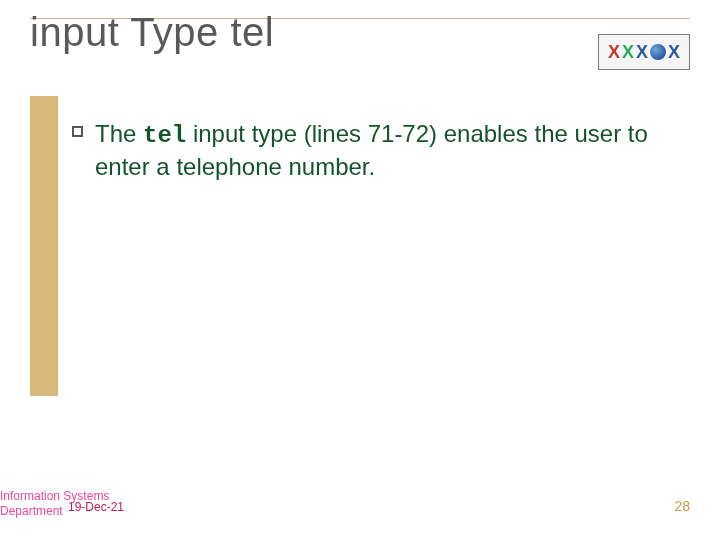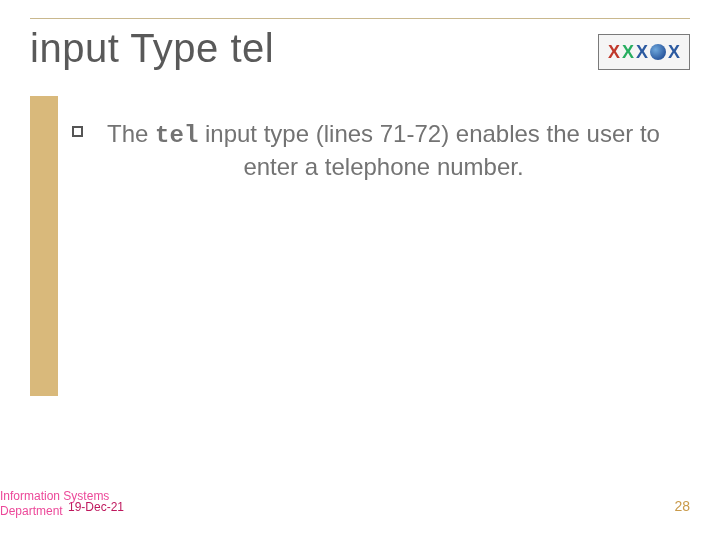--- a/index.html
+++ b/index.html
@@ -21,21 +21,21 @@
   .title-rule {
     position: absolute;
     left: 30px;
     top: 18px;
     width: 660px;
     border-top: 1px solid #c9b88e;
   }
   .title {
     position: absolute;
     left: 30px;
-    top: 26px;
+    top: 10px;
     font-size: 40px;
     color: #595959;
     font-weight: 400;
     letter-spacing: 0.5px;
   }
   .logo-box {
     position: absolute;
     right: 30px;
     top: 34px;
     width: 92px;
@@ -71,22 +71,21 @@
     width: 11px;
     height: 11px;
     border: 2px solid #555;
     margin-top: 8px;
     margin-right: 12px;
     flex: 0 0 auto;
   }
   .btext {
     font-size: 24px;
     line-height: 1.3;
-    color: #737373;
-    text-align: center;
+    color: #14532d;
   }
   .btext b { font-family: "Courier New", monospace; font-weight: bold; }
   .footer-date {
     position: absolute;
     left: 68px;
     bottom: 26px;
     font-size: 12px;
     color: #be185d;
   }
   .footer-center {

